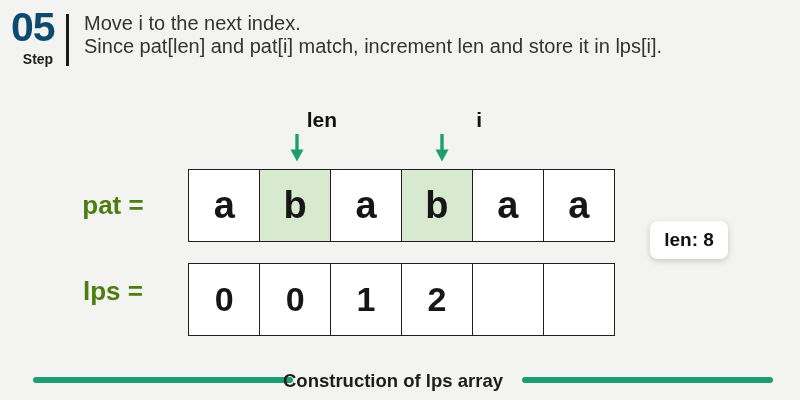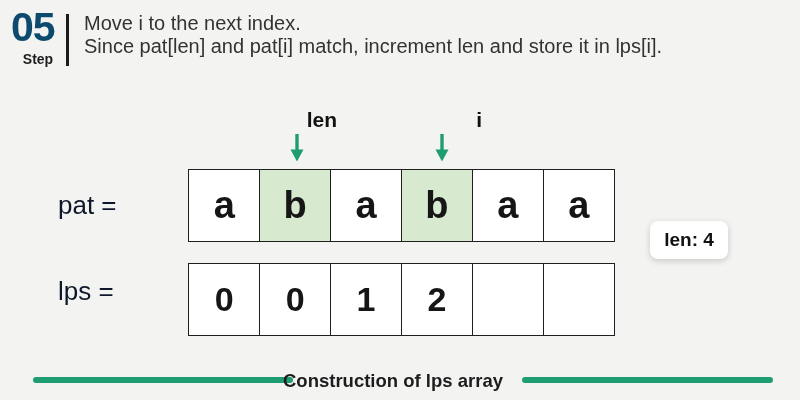--- a/index.html
+++ b/index.html
@@ -47,22 +47,22 @@
     border: 1.6px solid #1f1f1f; margin-left: -1.6px;
     background: #ffffff;
     display: flex; align-items: center; justify-content: center;
     font-size: 38px; font-weight: 700; color: #161616;
   }
   .cell:first-child { margin-left: 0; }
   .row-lps .cell { font-size: 34px; }
   .cell.highlight { background: var(--highlight, #d7e9cf); }
 
   .row-label {
-    position: absolute; left: 58px; width: 110px; text-align: left;
-    font-size: 26px; font-weight: 400; color: #0f172a;
+    position: absolute; left: 58px; width: 110px; text-align: center;
+    font-size: 26px; font-weight: 700; color: #4d7c0f;
   }
   .row-label-pat { top: 190px; }
   .row-label-lps { top: 276px; }
 
   
   .len-badge {
     position: absolute; left: 650px; top: 221px;
     width: 78px; height: 38px;
     background: #ffffff; border-radius: 8px;
     box-shadow: 0 2px 6px rgba(0,0,0,0.18);
@@ -121,17 +121,17 @@
 <div class="row-label row-label-lps">lps =</div>
 <div class="array-row row-lps">
     <div class="cell">0</div>
     <div class="cell">0</div>
     <div class="cell">1</div>
     <div class="cell">2</div>
     <div class="cell"></div>
     <div class="cell"></div>
   </div>
 
-<div class="len-badge">len: 4</div>
+<div class="len-badge">len: 8</div>
 
 <div class="footer-line footer-line-left"></div>
 <div class="footer-title">Construction of lps array</div>
 <div class="footer-line footer-line-right"></div>
 
 </body></html>

